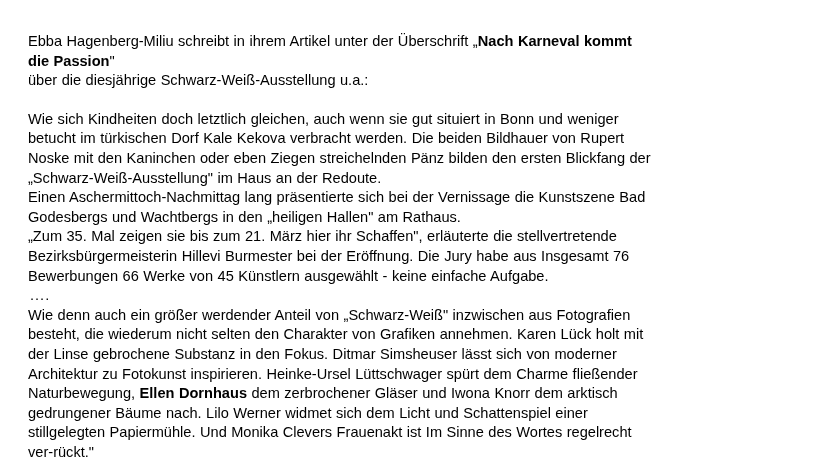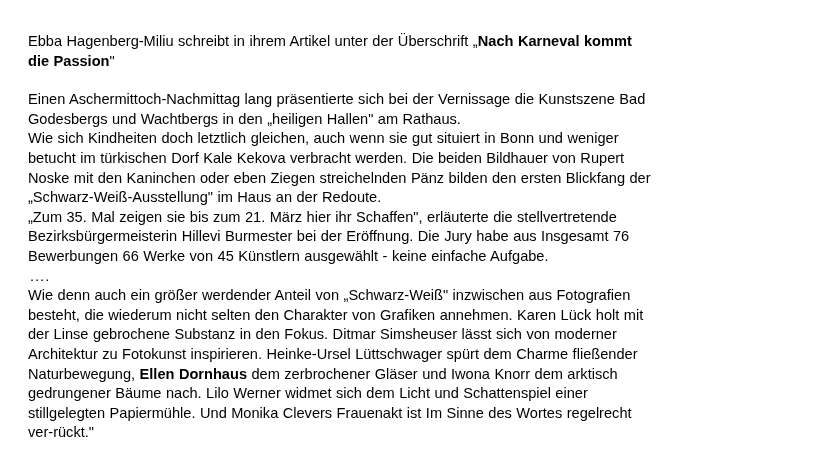--- a/index.html
+++ b/index.html
@@ -44,25 +44,26 @@
     padding-left: 2px;
   }
 </style>
 </head>
 <body>
 
 <div class="page">
 
   <p class="para intro">
     <span>Ebba Hagenberg-Miliu schreibt in ihrem Artikel unter der Überschrift </span><span>„</span><span class="bold">Nach Karneval kommt die Passion</span><span>"</span><br>
+    <span>über die diesjährige Schwarz-Weiß-Ausstellung u.a.:</span>
   </p>
 
+  <p class="para block">Wie sich Kindheiten doch letztlich gleichen, auch wenn sie gut situiert in Bonn und weniger betucht im türkischen Dorf Kale Kekova verbracht werden. Die beiden Bildhauer von Rupert Noske mit den Kaninchen oder eben Ziegen streichelnden Pänz bilden den ersten Blickfang der „Schwarz-Weiß-Ausstellung" im Haus an der Redoute.</p>
+
   <p class="para block">Einen Aschermittoch-Nachmittag lang präsentierte sich bei der Vernissage die Kunstszene Bad Godesbergs und Wachtbergs in den „heiligen Hallen" am Rathaus.</p>
-
-  <p class="para block">Wie sich Kindheiten doch letztlich gleichen, auch wenn sie gut situiert in Bonn und weniger betucht im türkischen Dorf Kale Kekova verbracht werden. Die beiden Bildhauer von Rupert Noske mit den Kaninchen oder eben Ziegen streichelnden Pänz bilden den ersten Blickfang der „Schwarz-Weiß-Ausstellung" im Haus an der Redoute.</p>
 
   <p class="para block">„Zum 35. Mal zeigen sie bis zum 21. März hier ihr Schaffen", erläuterte die stellvertretende Bezirksbürgermeisterin Hillevi Burmester bei der Eröffnung. Die Jury habe aus Insgesamt 76 Bewerbungen 66 Werke von 45 Künstlern ausgewählt - keine einfache Aufgabe.</p>
 
   <p class="para block dots">....</p>
 
   <p class="para block">
     <span>Wie denn auch ein größer werdender Anteil von „Schwarz-Weiß" inzwischen aus Fotografien besteht, die wiederum nicht selten den Charakter von Grafiken annehmen. Karen Lück holt mit der Linse gebrochene Substanz in den Fokus. Ditmar Simsheuser lässt sich von moderner Architektur zu Fotokunst inspirieren. Heinke-Ursel Lüttschwager spürt dem Charme fließender Naturbewegung, </span><span class="bold">Ellen Dornhaus</span><span> dem zerbrochener Gläser und Iwona Knorr dem arktisch gedrungener Bäume nach. Lilo Werner widmet sich dem Licht und Schattenspiel einer stillgelegten Papiermühle. Und Monika Clevers Frauenakt ist Im Sinne des Wortes regelrecht  ver-rückt."</span>
   </p>
 
 </div>

